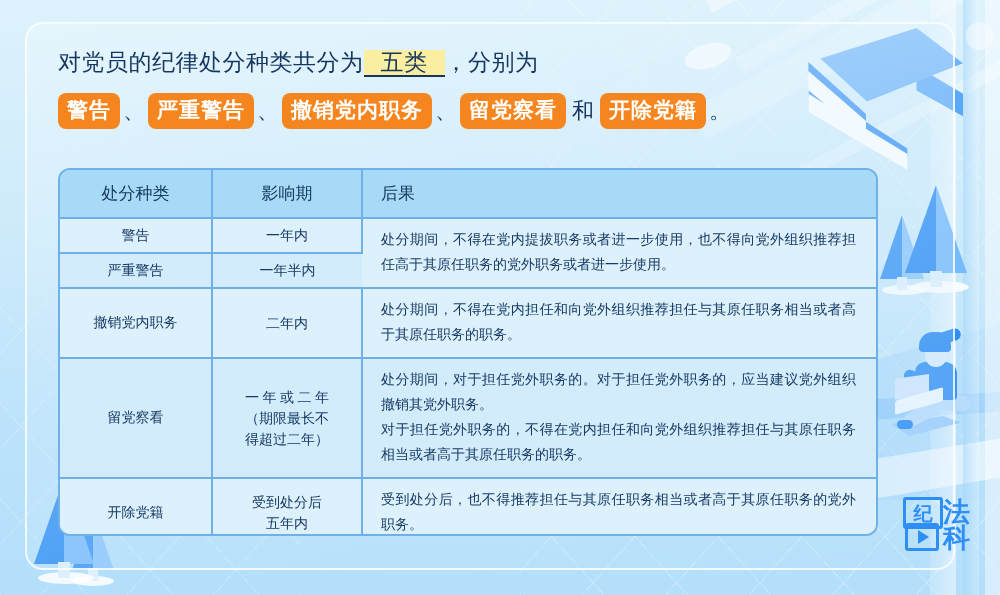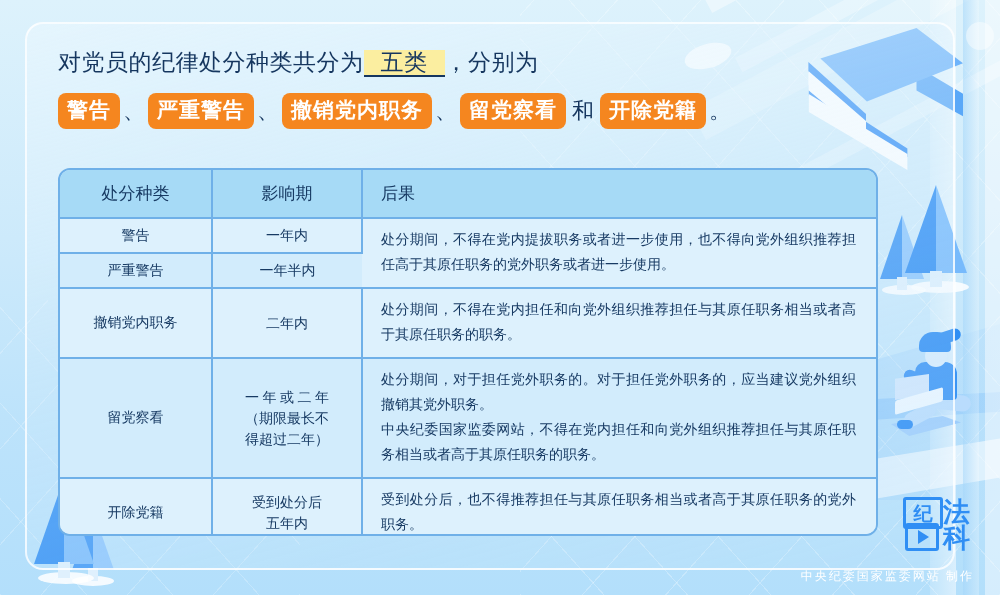--- a/index.html
+++ b/index.html
@@ -388,21 +388,21 @@
         </tr>
         <tr>
           <td class="c-type">留党察看</td>
           <td class="c-per">
             <span class="ps">一 年 或 二 年</span>
             <span class="ps">（期限最长不</span>
             <span class="ps">得超过二年）</span>
           </td>
           <td class="c-res">
             <span class="ps">处分期间，对于担任党外职务的。对于担任党外职务的，应当建议党外组织撤销其党外职务。</span>
-            <span class="ps">中央纪委国家监委网站，不得在党内担任和向党外组织推荐担任与其原任职务相当或者高于其原任职务的职务。</span>
+            <span class="ps">对于担任党外职务的，不得在党内担任和向党外组织推荐担任与其原任职务相当或者高于其原任职务的职务。</span>
           </td>
         </tr>
         <tr>
           <td class="c-type">开除党籍</td>
           <td class="c-per">
             <span class="ps">受到处分后</span>
             <span class="ps">五年内</span>
           </td>
           <td class="c-res">受到处分后，也不得推荐担任与其原任职务相当或者高于其原任职务的党外职务。</td>
         </tr>
@@ -412,15 +412,14 @@
 
   <div class="logo">
     <div class="lg-ji">纪</div>
     <div class="lg-bai">
       <span class="lg-play"></span>
     </div>
     <div class="lg-fa">法</div>
     <div class="lg-ke">科</div>
   </div>
 
-  <div class="footer">中央纪委国家监委网站 制作</div>
 
 </div>
 
 </body></html>

